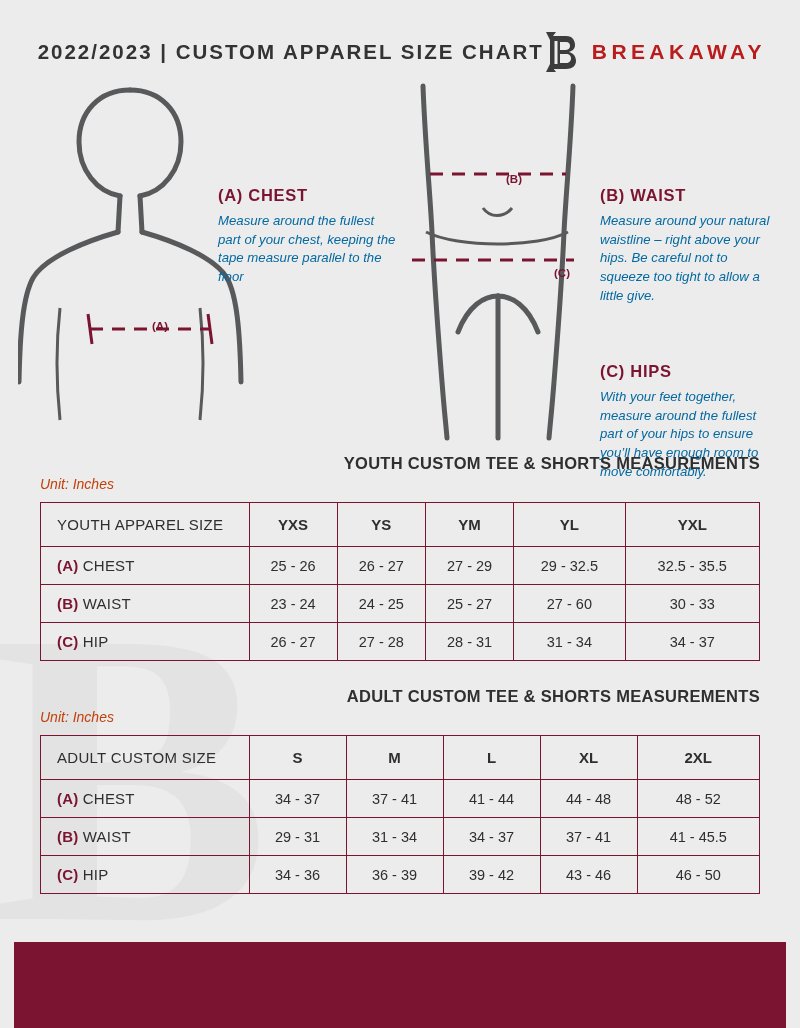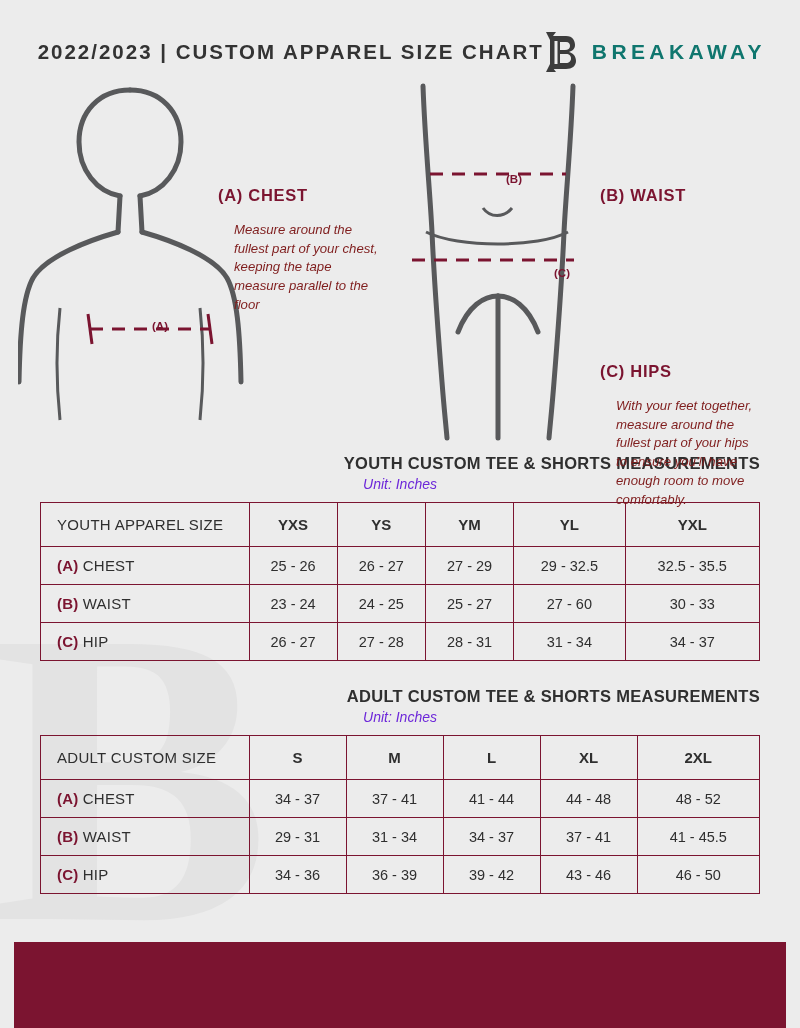--- a/index.html
+++ b/index.html
@@ -50,21 +50,21 @@
     gap: 14px;
   }
   .brand-mark {
     width: 34px; height: 40px;
     position: relative;
   }
   .brand-name {
     font-size: 21px;
     font-weight: bold;
     letter-spacing: 4.4px;
-    color: #0f766e;
+    color: #b91c1c;
   }
 
   
   .illustration {
     position: relative;
     height: 372px;
     margin-top: 4px;
   }
   .fig {
     position: absolute;
@@ -78,22 +78,22 @@
     font-size: 16.5px;
     font-weight: bold;
     letter-spacing: 0.7px;
     color: #7b1430;
     margin: 0 0 7px 0;
   }
   .callout-body {
     font-size: 13.2px;
     line-height: 1.42;
     font-style: italic;
-    color: #7f1d1d;
-    margin: 16px;
+    color: #0369a1;
+    margin: 0;
   }
   .callout-chest { left: 218px; top: 104px; width: 180px; }
   .callout-waist { left: 600px; top: 104px; width: 172px; }
   .callout-hips  { left: 600px; top: 280px; width: 175px; }
 
   .tag {
     position: absolute;
     font-size: 11.5px;
     font-weight: bold;
     color: #7b1430;
@@ -103,24 +103,23 @@
   .section { padding: 0 40px; }
   .table-title {
     text-align: right;
     font-size: 16.5px;
     font-weight: bold;
     letter-spacing: 0.3px;
     color: #2f2f2f;
     margin: 0 0 3px 0;
   }
   .table-unit {
-    text-align: center;
     font-size: 14px;
     font-style: italic;
-    color: #6d28d9;
+    color: #c2410c;
     margin: 0 0 10px 0;
   }
   table {
     width: 100%;
     border-collapse: collapse;
     background: transparent;
   }
   table th, table td {
     border: 1px solid #7b1430;
     padding: 0;
@@ -240,20 +239,21 @@
     <span class="tag" style="left:152px; top:238px;">(A)</span>
     <span class="tag" style="left:506px; top:91px;">(B)</span>
     <span class="tag" style="left:554px; top:185px;">(C)</span>
 
     <div class="callout callout-chest">
       <p class="callout-title">(A) CHEST</p>
       <p class="callout-body">Measure around the fullest part of your chest, keeping the tape measure parallel to the floor</p>
     </div>
     <div class="callout callout-waist">
       <p class="callout-title">(B) WAIST</p>
+      <p class="callout-body">Measure around your natural waistline – right above your hips. Be careful not to squeeze too tight to allow a little give.</p>
     </div>
     <div class="callout callout-hips">
       <p class="callout-title">(C) HIPS</p>
       <p class="callout-body">With your feet together, measure around the fullest part of your hips to ensure you’ll have enough room to move comfortably.</p>
     </div>
   </div>
 
   <div class="section">
     <p class="table-title">YOUTH CUSTOM TEE &amp; SHORTS MEASUREMENTS</p>
     <p class="table-unit">Unit: Inches</p>

